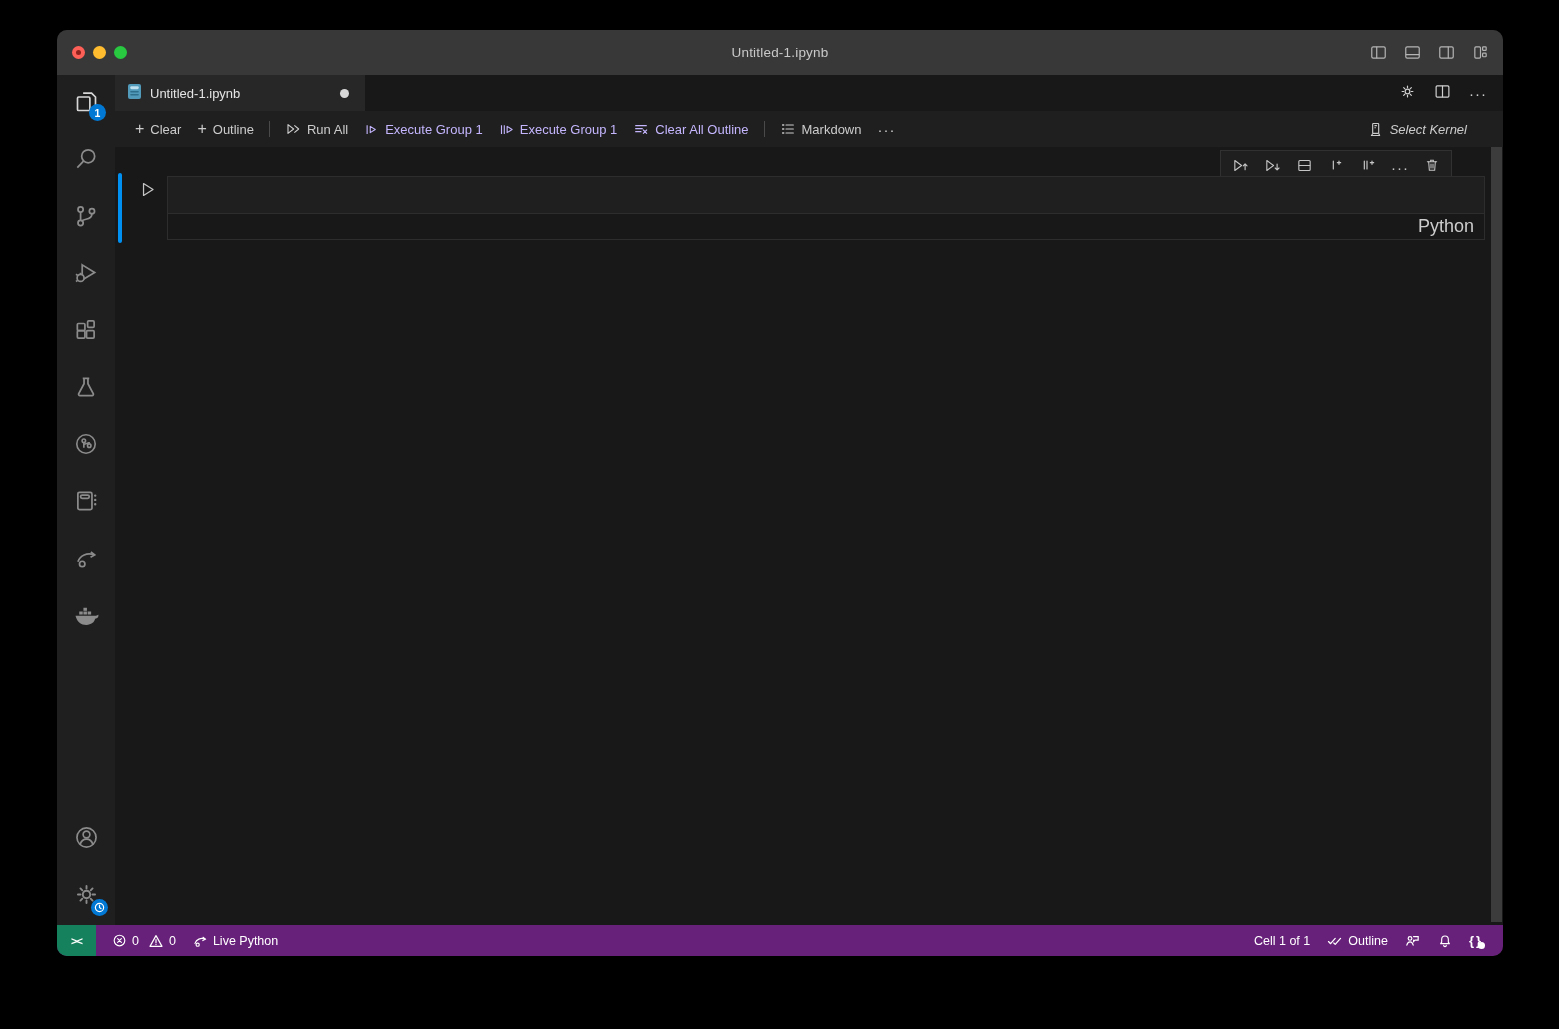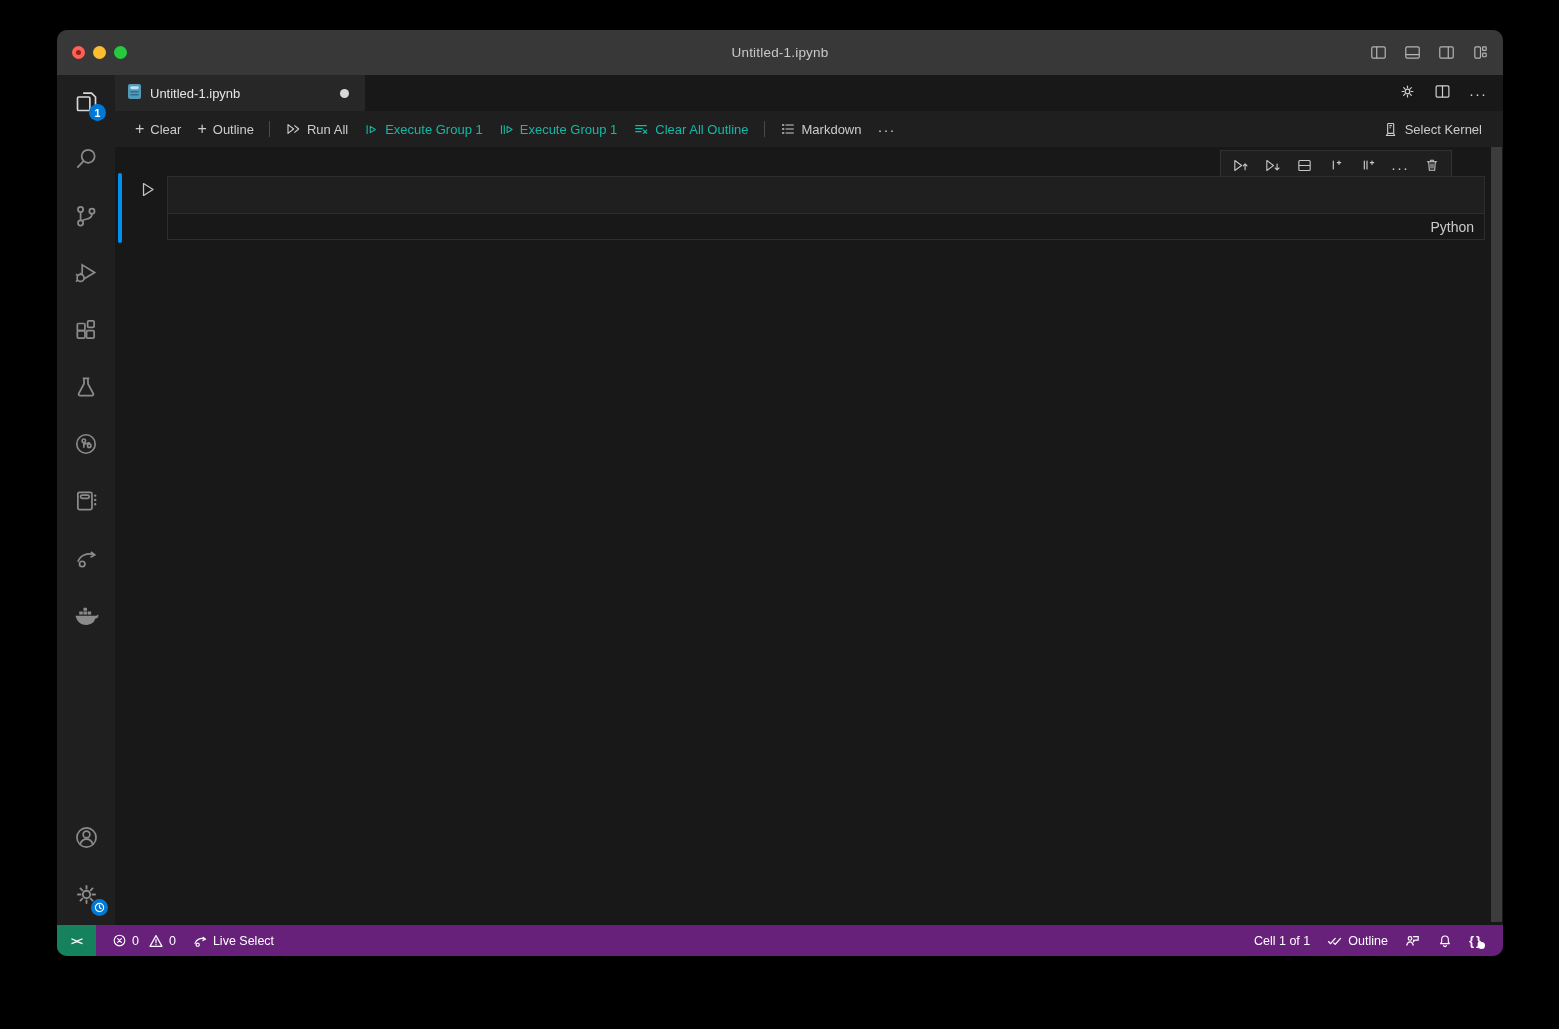--- a/index.html
+++ b/index.html
@@ -48,21 +48,21 @@
   .tab-label { color:#e4e4e4; font-size:13px; flex:1; }
   .mod-dot { width:9px; height:9px; border-radius:50%; background:#d8d8d8; margin-right:4px; }
   .tab-actions { margin-left:auto; display:flex; align-items:center; gap:18px;
     padding-right:16px; color:#cfcfcf; }
 
   
   .nbtoolbar { height:36px; background:#1f1f1f; display:flex; align-items:center;
     padding:0 6px 0 12px; flex:0 0 auto; font-size:13px; color:#cccccc; }
   .tb-btn { display:flex; align-items:center; gap:6px; padding:4px 8px; border-radius:4px;
     cursor:pointer; white-space:nowrap; }
-  .tb-btn.disabled { color:#14b8a6; cursor:default;text-align:center; }
+  .tb-btn.disabled { color:#c4b5fd; cursor:default;text-align:center; }
   .tb-sep { width:1px; height:16px; background:#4a4a4a; margin:0 7px; }
   .tb-spacer { flex:1; }
   .tb-btn svg { display:block; }
   .ellipsis-glyph { font-size:15px; letter-spacing:1px; line-height:1; }
 
   
   .nbbody { flex:1; position:relative; background:#181818; min-height:0; }
   .nb-scrollbar { position:absolute; top:0; right:1px; width:11px; bottom:3px;
     background:#3c3c3c; border-radius:0; cursor:pointer; }
 
@@ -75,21 +75,21 @@
   .cell { position:absolute; left:0; top:26px; right:0; height:72px; }
   .cell-focusbar { position:absolute; left:3px; top:0; width:4px; height:70px;
     background:#0090f1; border-radius:2px; }
   .cell-runbtn { position:absolute; left:20px; top:6px; width:24px; height:24px;
     display:flex; align-items:center; justify-content:center; color:#c5c5c5; cursor:pointer; }
   .cell-container { position:absolute; left:52px; right:18px; top:3px;
     border:1px solid #2d2d2d; }
   .cell-editor { height:37px; background:#1f1f1f; border-bottom:1px solid #2d2d2d; cursor:text; }
   .cell-langrow { height:25px; display:flex; align-items:center; justify-content:flex-end;
     padding-right:10px; }
-  .cell-lang { color:#cccccc; font-size:14px; cursor:pointer; }
+  .cell-lang { color:#cccccc; font-size:18px; cursor:pointer; }
 
   
   .statusbar { height:31px; background:#68217a; display:flex; align-items:center;
     color:#ffffff; font-size:12.5px; flex:0 0 auto; }
   .sb-remote { width:39px; height:100%; background:#16825d; display:flex; align-items:center;
     justify-content:center; font-weight:bold; font-size:11px; letter-spacing:-1px; cursor:pointer; }
   .sb-item { display:flex; align-items:center; gap:5px; padding:0 8px; height:100%; cursor:pointer; }
   .sb-item svg { display:block; }
   .sb-spacer { flex:1; }
   .sb-right { display:flex; align-items:center; height:100%; padding-right:12px; }
@@ -346,21 +346,21 @@
               <path d="M9 6h11M9 12h11M9 18h11"></path>
               <path d="M4 6h1.5M4 12h1.5M4 18h1.5" stroke-width="2.4"></path>
             </svg>
           </span>
           <span>Markdown</span>
         </div>
         <div class="tb-btn">
           <span class="ellipsis-glyph">···</span>
         </div>
         <div class="tb-spacer"></div>
-        <div class="tb-btn" style="margin-right:7px;">
+        <div class="tb-btn" style="margin-right:22px;font-style:italic;">
           <span>
             <svg width="17" height="17" viewBox="0 0 24 24" fill="none" stroke="currentColor" stroke-width="1.6">
               <rect x="8" y="3.5" width="8.5" height="14" rx="1"></rect>
               <path d="M10.5 6.5h3.5M10.5 9.5h2"></path>
               <path d="M5.5 20.5h13M8 17.5l-1.5 3M16.5 17.5l1.5 3"></path>
             </svg>
           </span>
           <span>Select Kernel</span>
         </div>
       </div>
@@ -467,21 +467,21 @@
       <span>0</span>
     </div>
     <div class="sb-item">
       <span>
         <svg width="16" height="16" viewBox="0 0 24 24" fill="none" stroke="currentColor" stroke-width="1.8" stroke-linecap="round">
           <path d="M4.5 15.5C6.5 9.5 13 6.8 19.5 9"></path>
           <path d="M16.5 6.5 20 9.2l-3.8 2.1"></path>
           <circle cx="8.5" cy="17.5" r="2.4"></circle>
         </svg>
       </span>
-      <span>Live Select</span>
+      <span>Live Python</span>
     </div>
     <div class="sb-spacer"></div>
     <div class="sb-right">
       <div class="sb-item">
         <span>Cell 1 of 1</span>
       </div>
       <div class="sb-item">
         <span>
           <svg width="17" height="17" viewBox="0 0 24 24" fill="none" stroke="currentColor" stroke-width="1.8" stroke-linecap="round" stroke-linejoin="round">
             <path d="M3.5 13.5l3 3L13 9"></path>

